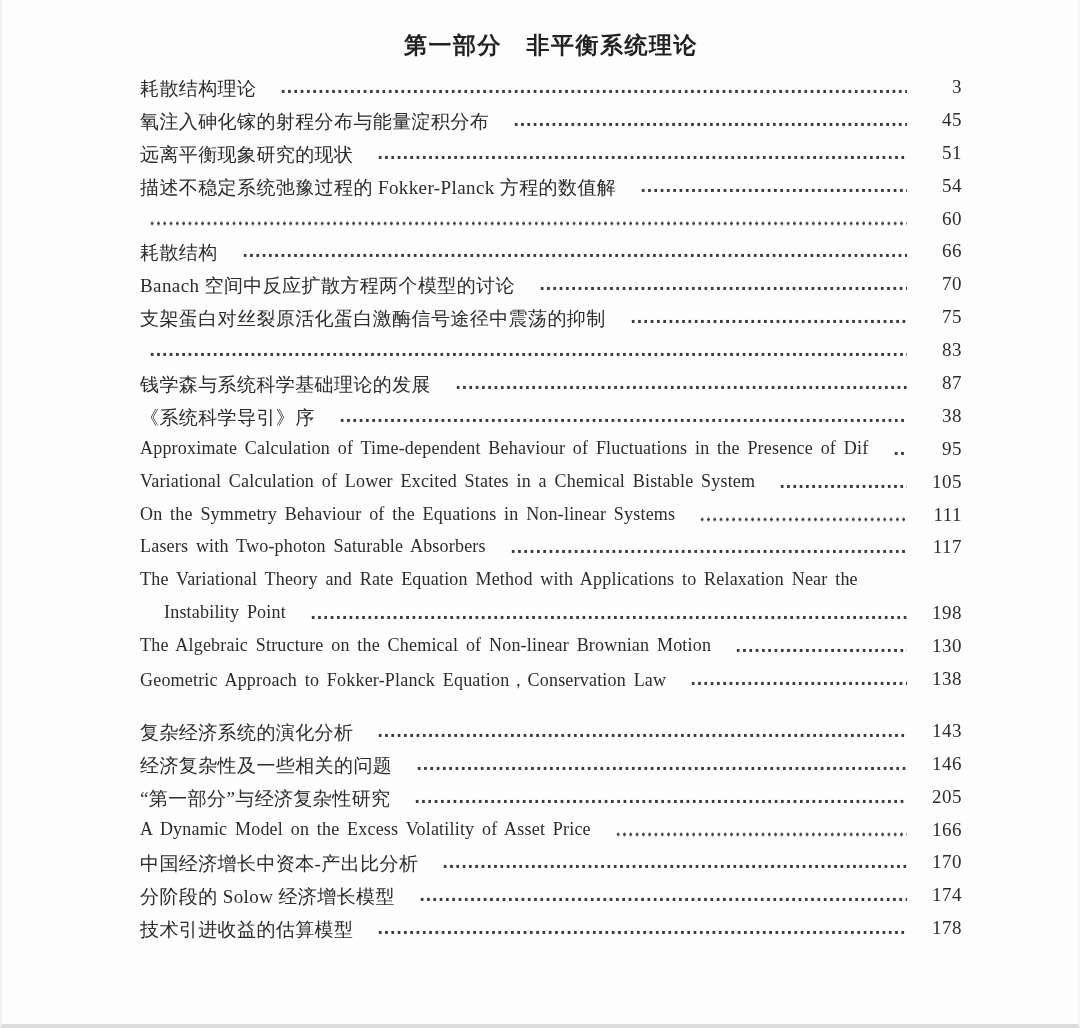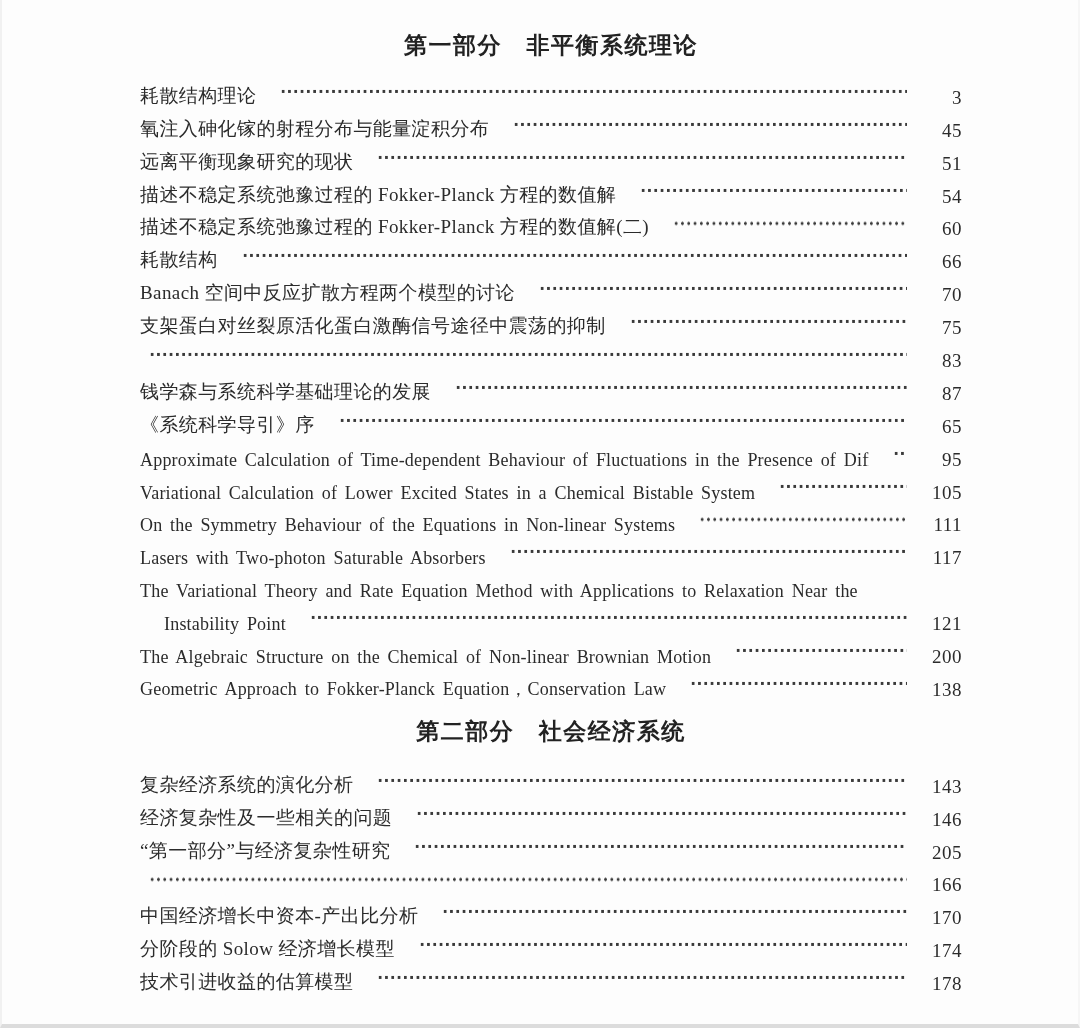--- a/index.html
+++ b/index.html
@@ -39,21 +39,21 @@
     color: #222;
   }
   .section-heading.first { margin-top: 30px; }
   .section-heading.second { margin-top: 15px; }
   .toc-list { margin: 0; padding: 0; }
   .toc-list.first { margin-top: 16px; }
   .toc-list.second { margin-top: 19px; }
   .toc-row {
     height: 32.9px;
     display: flex;
-    align-items: flex-end;
+    align-items: flex-start;
     font-size: 19px;
     letter-spacing: 0.4px;
     gap: 15px;
   }
   .toc-row.en {
     font-size: 18px;
     word-spacing: 3px;
     letter-spacing: 0.2px;
   }
   .toc-row.indent { padding-left: 24px; }
@@ -104,21 +104,20 @@
           <span class="toc-title">远离平衡现象研究的现状</span>
           <span class="dot-leader"></span>
           <span class="toc-page-num">51</span>
         </div>
         <div class="toc-row">
           <span class="toc-title">描述不稳定系统弛豫过程的 Fokker-Planck 方程的数值解</span>
           <span class="dot-leader"></span>
           <span class="toc-page-num">54</span>
         </div>
         <div class="toc-row">
-          <span class="toc-title">描述不稳定系统弛豫过程的 Fokker-Planck 方程的数值解(二)</span>
           <span class="dot-leader"></span>
           <span class="toc-page-num">60</span>
         </div>
         <div class="toc-row">
           <span class="toc-title">耗散结构</span>
           <span class="dot-leader"></span>
           <span class="toc-page-num">66</span>
         </div>
         <div class="toc-row">
           <span class="toc-title">Banach 空间中反应扩散方程两个模型的讨论</span>
@@ -135,21 +134,21 @@
           <span class="toc-page-num">83</span>
         </div>
         <div class="toc-row">
           <span class="toc-title">钱学森与系统科学基础理论的发展</span>
           <span class="dot-leader"></span>
           <span class="toc-page-num">87</span>
         </div>
         <div class="toc-row">
           <span class="toc-title">《系统科学导引》序</span>
           <span class="dot-leader"></span>
-          <span class="toc-page-num">65</span>
+          <span class="toc-page-num">38</span>
         </div>
         <div class="toc-row en">
           <span class="toc-title">Approximate Calculation of Time-dependent Behaviour of Fluctuations in the Presence of Diffusion</span>
           <span class="dot-leader"></span>
           <span class="toc-page-num">95</span>
         </div>
         <div class="toc-row en">
           <span class="toc-title">Variational Calculation of Lower Excited States in a Chemical Bistable System</span>
           <span class="dot-leader"></span>
           <span class="toc-page-num">105</span>
@@ -165,51 +164,51 @@
           <span class="toc-page-num">117</span>
         </div>
         <div class="toc-row en">
           <span class="toc-title">The Variational Theory and Rate Equation Method with Applications to Relaxation Near the</span>
           <span class="dot-leader hidden"></span>
           <span class="toc-page-num"></span>
         </div>
         <div class="toc-row en indent">
           <span class="toc-title">Instability Point</span>
           <span class="dot-leader"></span>
-          <span class="toc-page-num">121</span>
+          <span class="toc-page-num">198</span>
         </div>
         <div class="toc-row en">
           <span class="toc-title">The Algebraic Structure on the Chemical of Non-linear Brownian Motion</span>
           <span class="dot-leader"></span>
-          <span class="toc-page-num">200</span>
+          <span class="toc-page-num">130</span>
         </div>
         <div class="toc-row en">
           <span class="toc-title">Geometric Approach to Fokker-Planck Equation，Conservation Law</span>
           <span class="dot-leader"></span>
           <span class="toc-page-num">138</span>
         </div>
       </div>
-      <div class="section-heading second">第二部分　社会经济系统</div>
       <div class="toc-list second">
         <div class="toc-row">
           <span class="toc-title">复杂经济系统的演化分析</span>
           <span class="dot-leader"></span>
           <span class="toc-page-num">143</span>
         </div>
         <div class="toc-row">
           <span class="toc-title">经济复杂性及一些相关的问题</span>
           <span class="dot-leader"></span>
           <span class="toc-page-num">146</span>
         </div>
         <div class="toc-row">
           <span class="toc-title">“第一部分”与经济复杂性研究</span>
           <span class="dot-leader"></span>
           <span class="toc-page-num">205</span>
         </div>
         <div class="toc-row en">
+          <span class="toc-title">A Dynamic Model on the Excess Volatility of Asset Price</span>
           <span class="dot-leader"></span>
           <span class="toc-page-num">166</span>
         </div>
         <div class="toc-row">
           <span class="toc-title">中国经济增长中资本-产出比分析</span>
           <span class="dot-leader"></span>
           <span class="toc-page-num">170</span>
         </div>
         <div class="toc-row">
           <span class="toc-title">分阶段的 Solow 经济增长模型</span>

